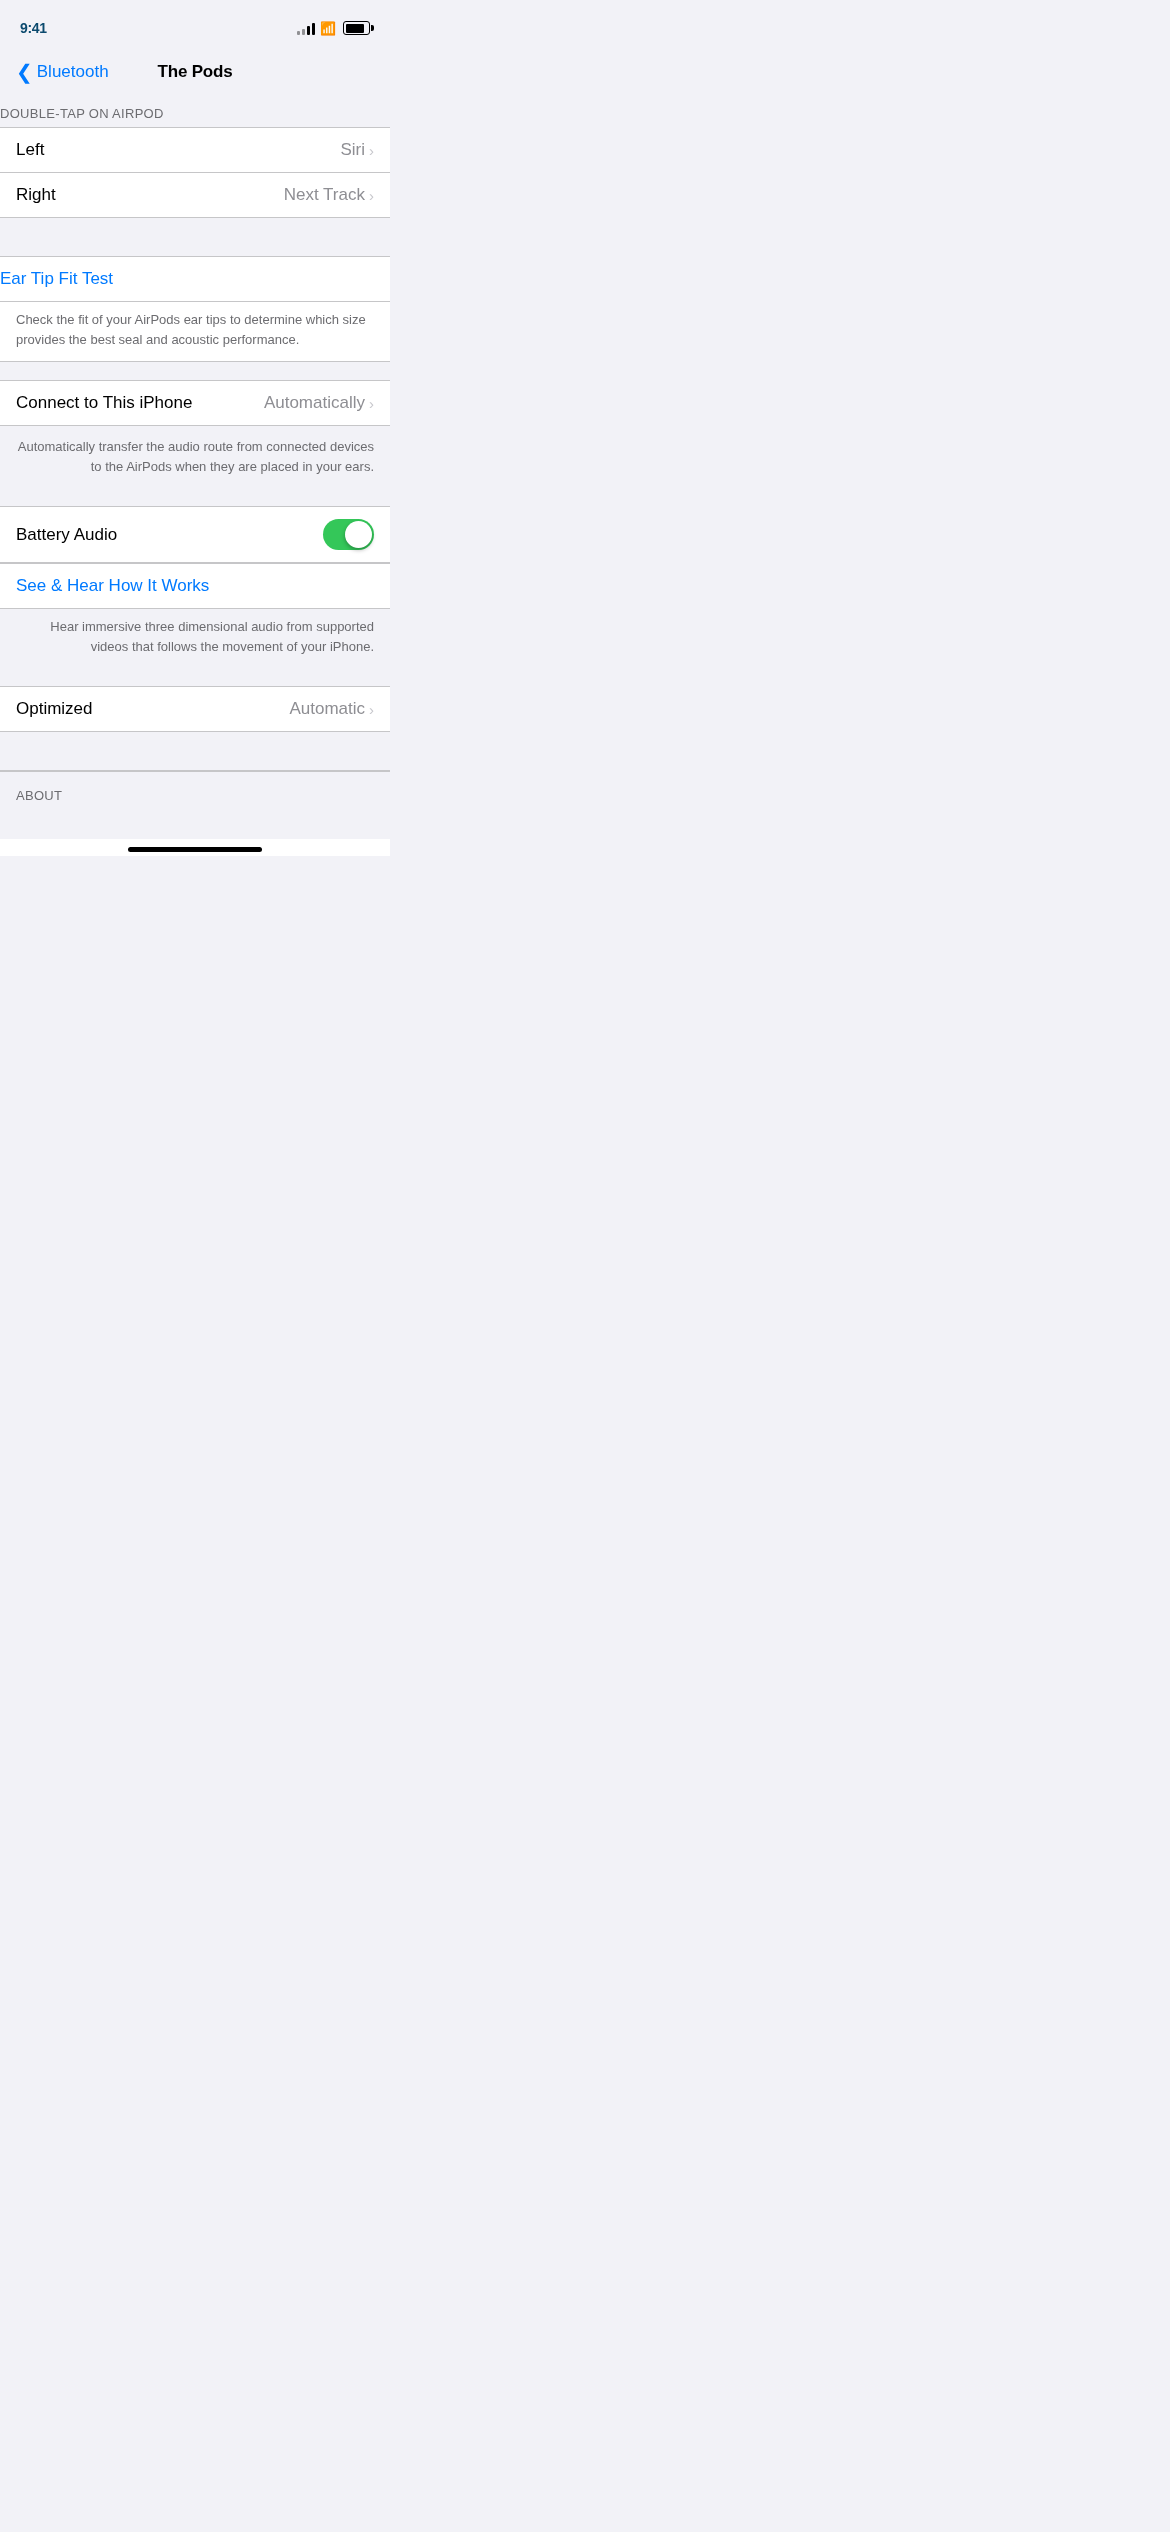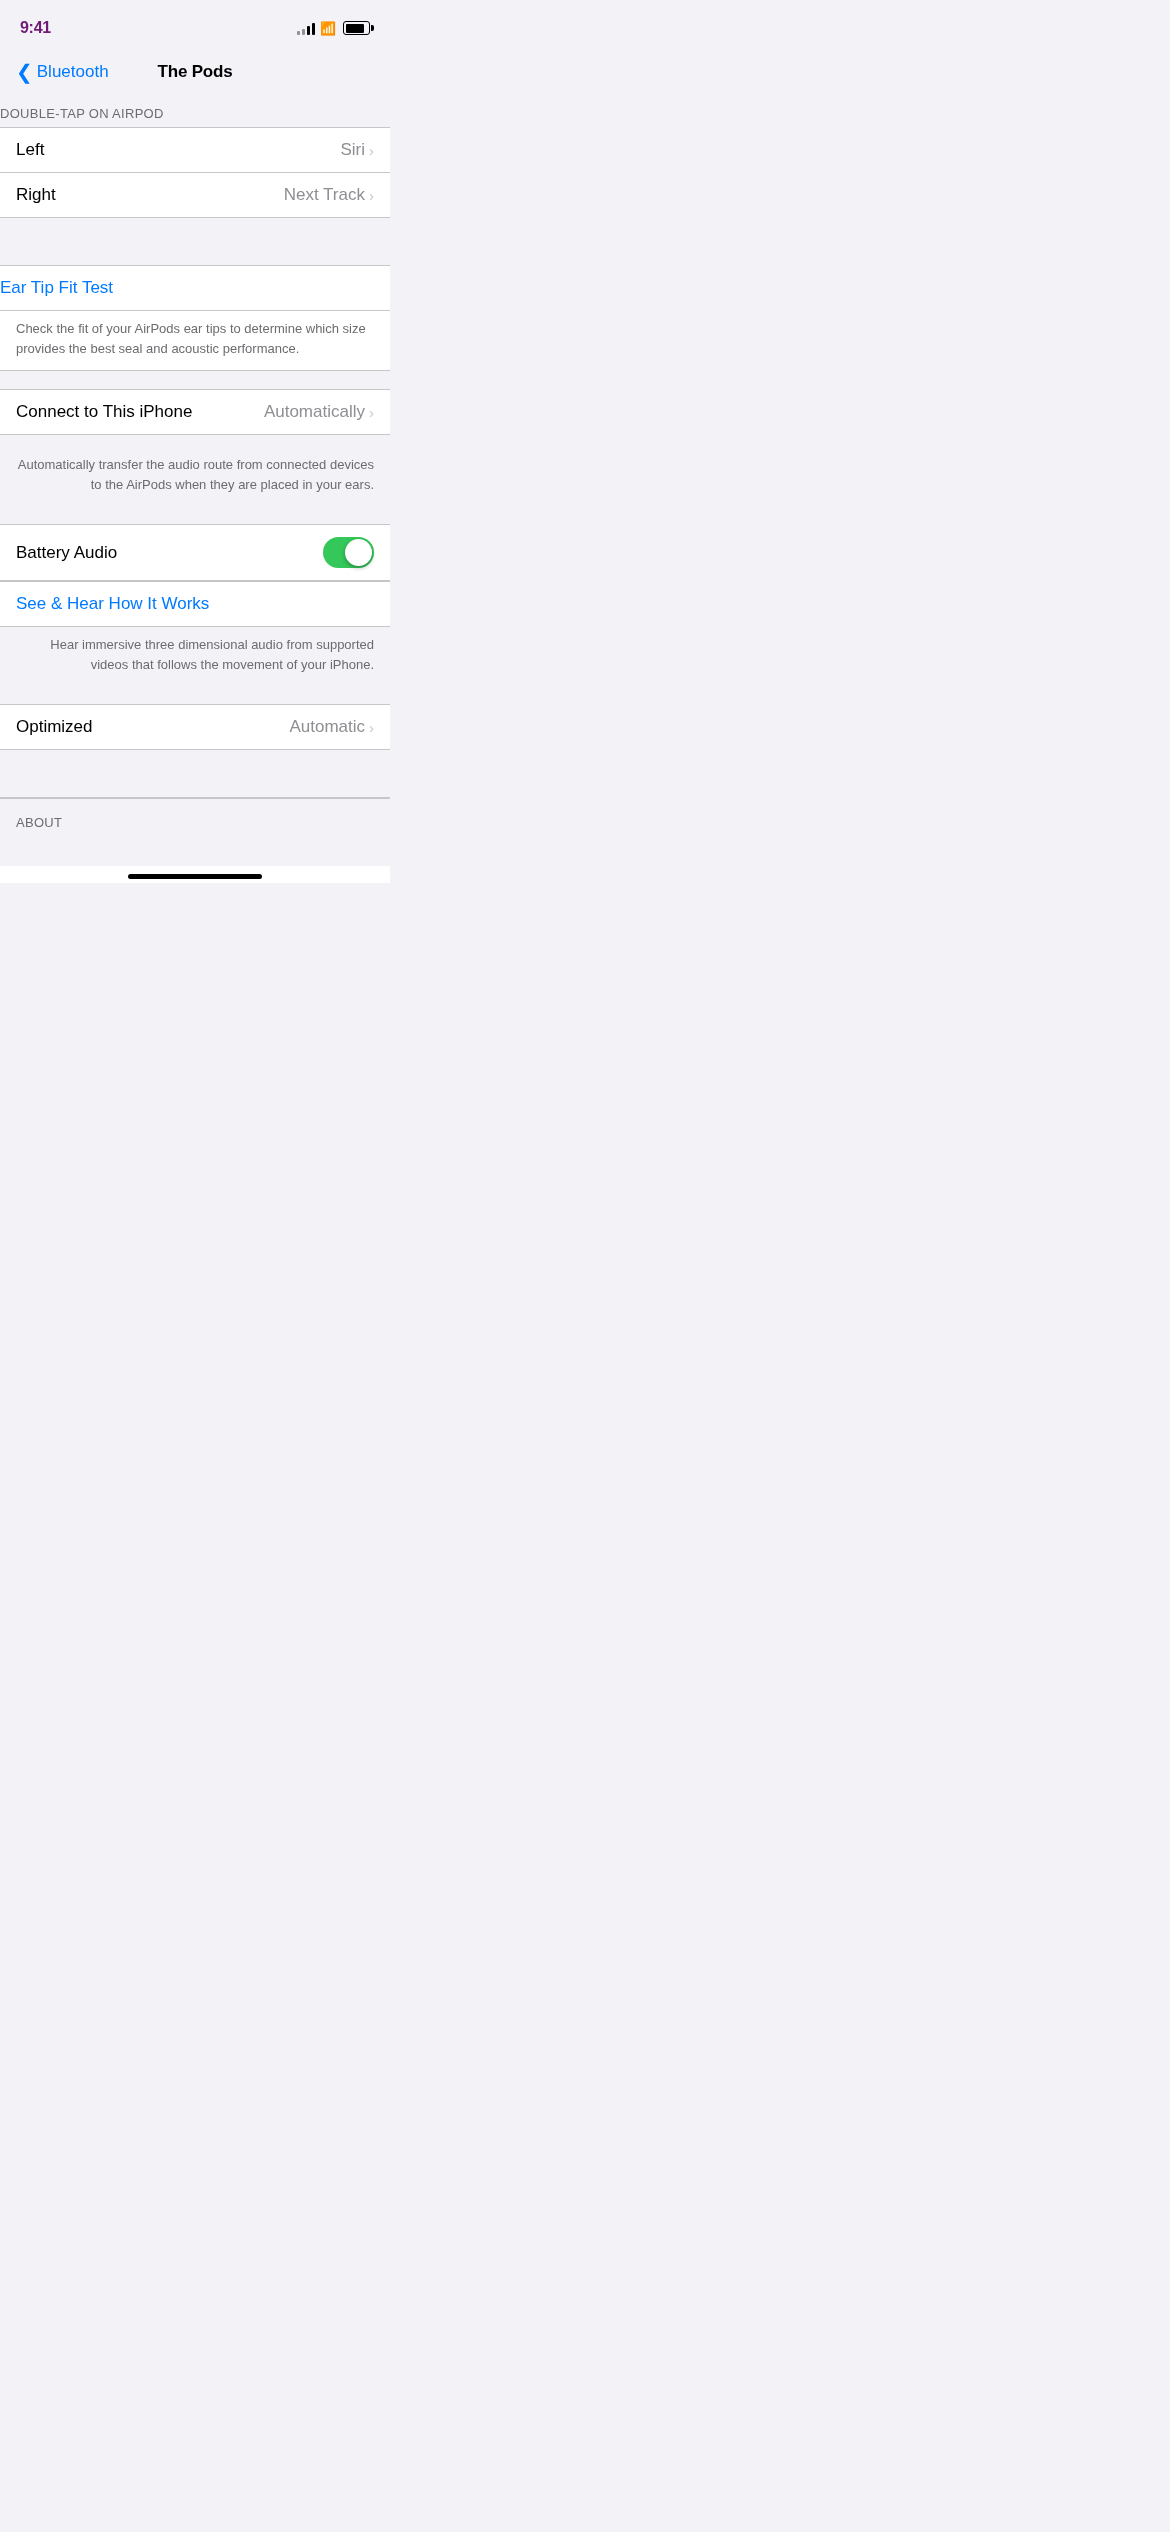--- a/index.html
+++ b/index.html
@@ -17,23 +17,23 @@
     .status-bar {
       display: flex;
       justify-content: space-between;
       align-items: center;
       padding: 14px 20px 8px 20px;
       background: #f2f2f7;
       height: 50px;
     }
 
     .status-time {
-      font-size: 16px;
+      font-size: 14px;
       font-weight: 600;
-      color: #701a75;
+      color: #0c4a6e;
       letter-spacing: -0.3px;
     }
 
     .status-icons {
       display: flex;
       align-items: center;
       gap: 6px;
     }
 
     .signal-bars {
@@ -138,21 +138,21 @@
       letter-spacing: 0.3px;
       text-transform: uppercase;
       background: #f2f2f7;
     }
 
     
     .settings-group {
       background: #fef9c3;
       border-top: 0.5px solid #c6c6c8;
       border-bottom: 0.5px solid #c6c6c8;
-      margin-bottom: 12px;
+      margin-bottom: 3px;
     }
 
     .settings-row {
       display: flex;
       align-items: center;
       justify-content: space-between;
       padding: 12px 16px;
       min-height: 44px;
       background: #fff;
       border-bottom: 0.5px solid #c6c6c8;

